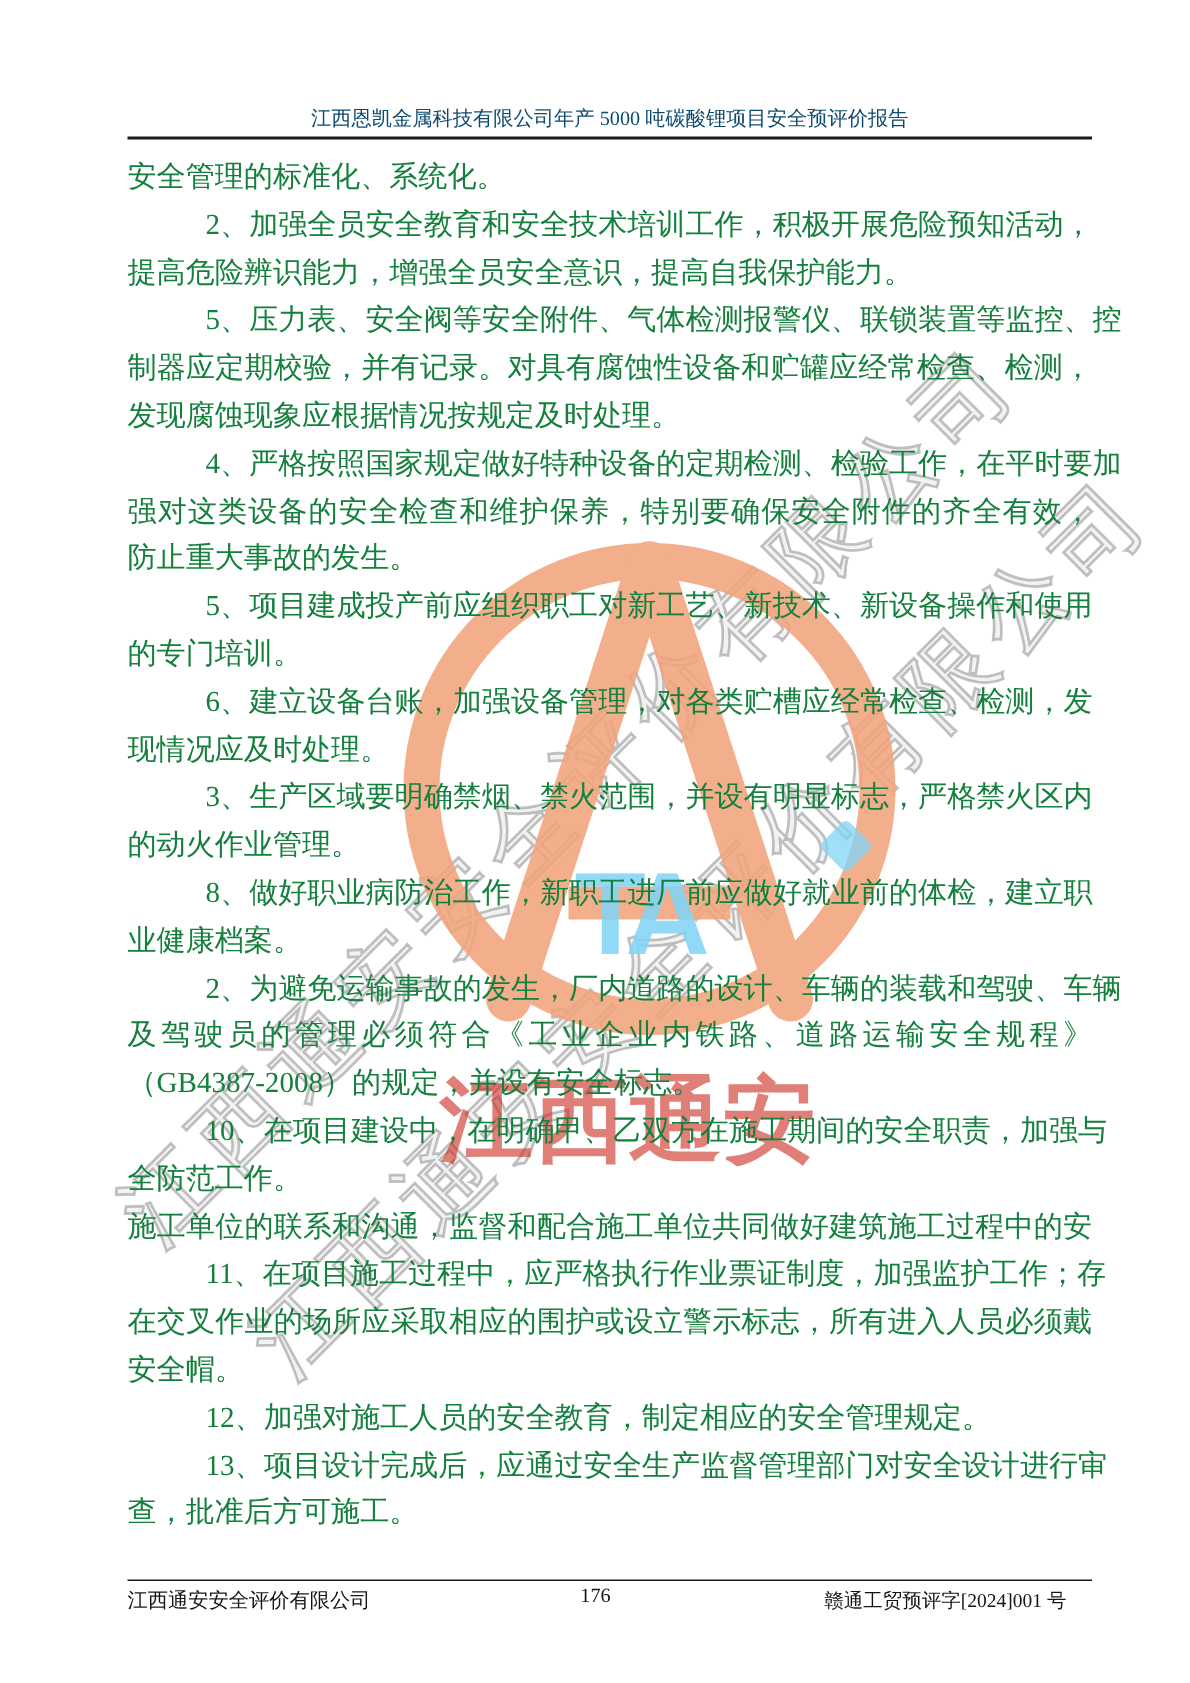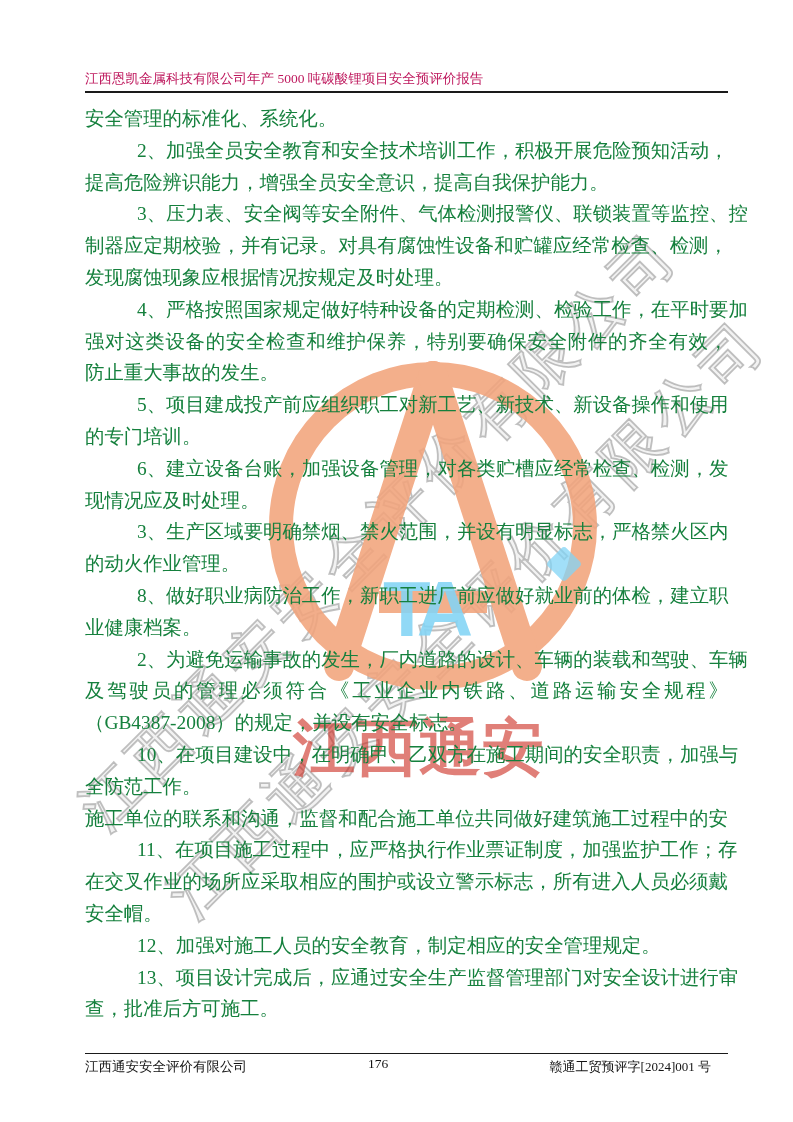--- a/index.html
+++ b/index.html
@@ -79,22 +79,23 @@
     white-space: nowrap;
     pointer-events: none;
   }
 
   
   .header-title {
     position: absolute;
     top: 70px;
     left: 85px;
     width: 643px;
+    text-align: center;
     font-size: 13.5px;
-    color: #be185d;
+    color: #0c4a6e;
     z-index: 10;
     white-space: nowrap;
   }
   .header-rule {
     position: absolute;
     top: 91px;
     left: 85px;
     width: 643px;
     border-top: 2px solid #1a1a1a;
     z-index: 10;
@@ -135,21 +136,21 @@
     top: 1058px;
     left: 85px;
     font-size: 13.5px;
     color: #141414;
     z-index: 10;
     white-space: nowrap;
   }
   .footer-page-number {
     position: absolute;
     top: 1056px;
-    left: 68px;
+    left: 87px;
     width: 620px;
     text-align: center;
     font-size: 13.5px;
     color: #141414;
     z-index: 10;
   }
   .footer-doc-number {
     position: absolute;
     top: 1058px;
     right: 82px;
@@ -179,21 +180,21 @@
 
   <div class="wm-red">江西通安</div>
 
   <div class="header-title">江西恩凯金属科技有限公司年产 5000 吨碳酸锂项目安全预评价报告</div>
   <div class="header-rule"></div>
 
   <div class="doc-body" id="doc-body">
       <div class="line">安全管理的标准化、系统化。</div>
       <div class="line full indent">2、加强全员安全教育和安全技术培训工作，积极开展危险预知活动，</div>
       <div class="line">提高危险辨识能力，增强全员安全意识，提高自我保护能力。</div>
-      <div class="line full indent">3、压力表、安全阀等安全附件、气体检测报警仪、联锁装置等监控、控</div>
+      <div class="line full indent">5、压力表、安全阀等安全附件、气体检测报警仪、联锁装置等监控、控</div>
       <div class="line full">制器应定期校验，并有记录。对具有腐蚀性设备和贮罐应经常检查、检测，</div>
       <div class="line">发现腐蚀现象应根据情况按规定及时处理。</div>
       <div class="line full indent">4、严格按照国家规定做好特种设备的定期检测、检验工作，在平时要加</div>
       <div class="line full">强对这类设备的安全检查和维护保养，特别要确保安全附件的齐全有效，</div>
       <div class="line">防止重大事故的发生。</div>
       <div class="line full indent">5、项目建成投产前应组织职工对新工艺、新技术、新设备操作和使用</div>
       <div class="line">的专门培训。</div>
       <div class="line full indent">6、建立设备台账，加强设备管理，对各类贮槽应经常检查、检测，发</div>
       <div class="line">现情况应及时处理。</div>
       <div class="line full indent">3、生产区域要明确禁烟、禁火范围，并设有明显标志，严格禁火区内</div>

